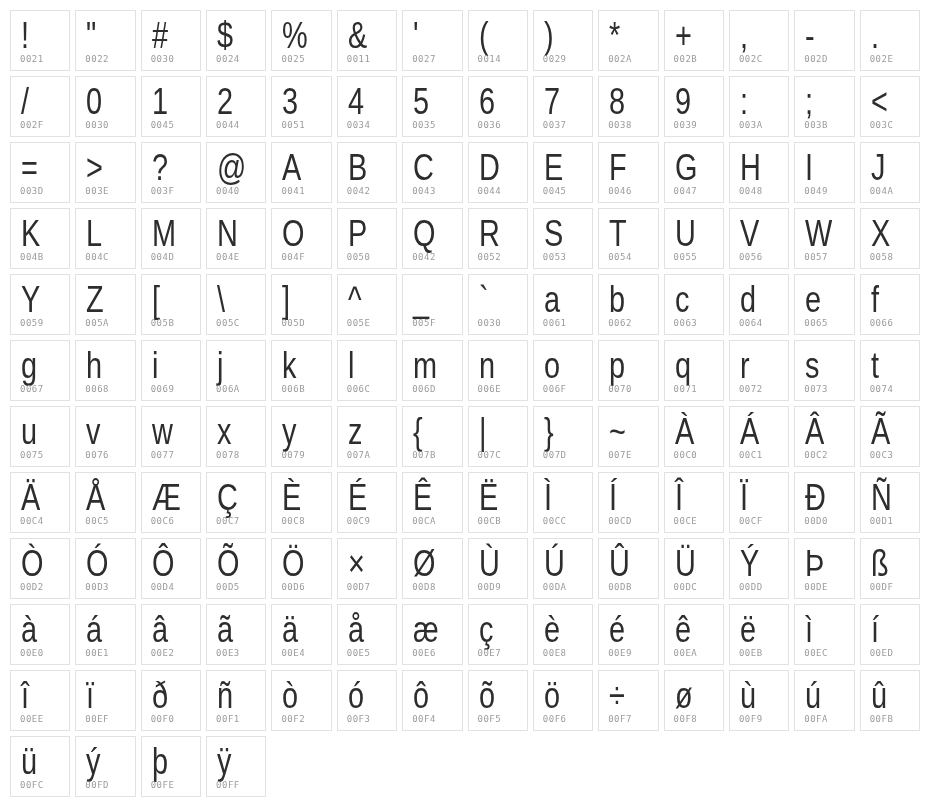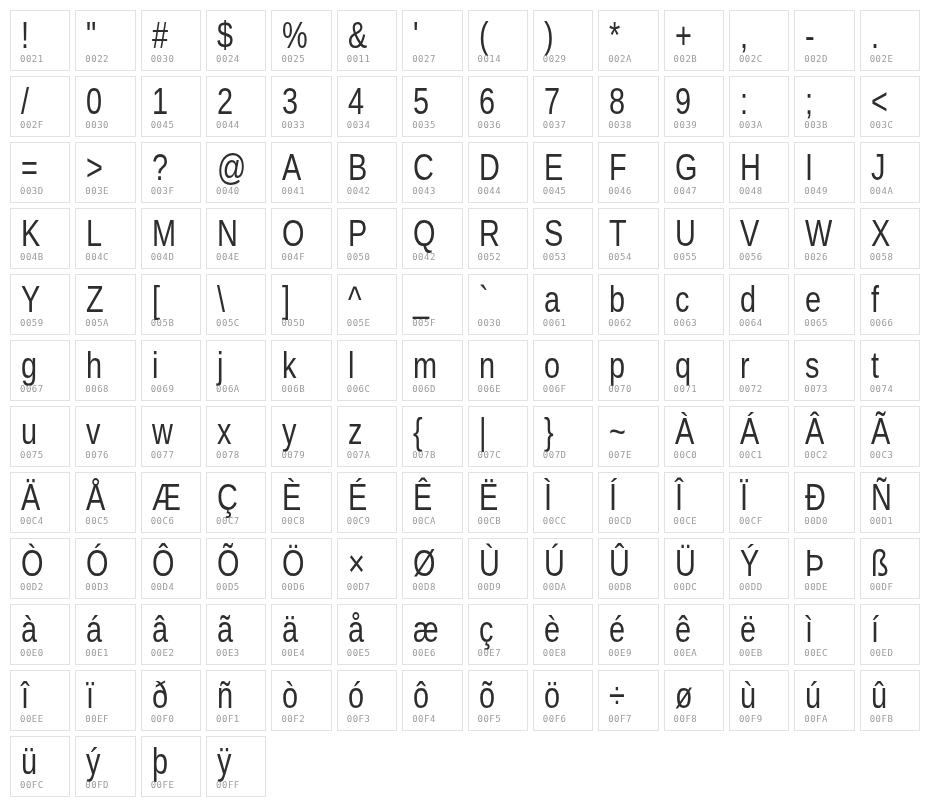--- a/index.html
+++ b/index.html
@@ -121,21 +121,21 @@
     <div class="cell">
     <span class="glyph">1</span>
     <span class="code">0045</span>
   </div>
     <div class="cell">
     <span class="glyph">2</span>
     <span class="code">0044</span>
   </div>
     <div class="cell">
     <span class="glyph">3</span>
-    <span class="code">0033</span>
+    <span class="code">0051</span>
   </div>
     <div class="cell">
     <span class="glyph">4</span>
     <span class="code">0034</span>
   </div>
     <div class="cell">
     <span class="glyph">5</span>
     <span class="code">0035</span>
   </div>
     <div class="cell">
@@ -265,21 +265,21 @@
     <div class="cell">
     <span class="glyph">U</span>
     <span class="code">0055</span>
   </div>
     <div class="cell">
     <span class="glyph">V</span>
     <span class="code">0056</span>
   </div>
     <div class="cell">
     <span class="glyph">W</span>
-    <span class="code">0026</span>
+    <span class="code">0057</span>
   </div>
     <div class="cell">
     <span class="glyph">X</span>
     <span class="code">0058</span>
   </div>
     <div class="cell">
     <span class="glyph">Y</span>
     <span class="code">0059</span>
   </div>
     <div class="cell">

